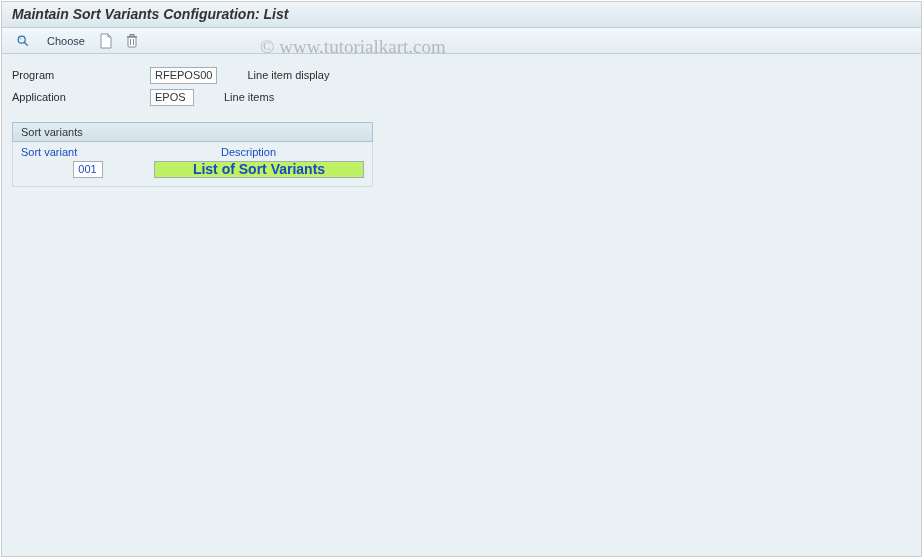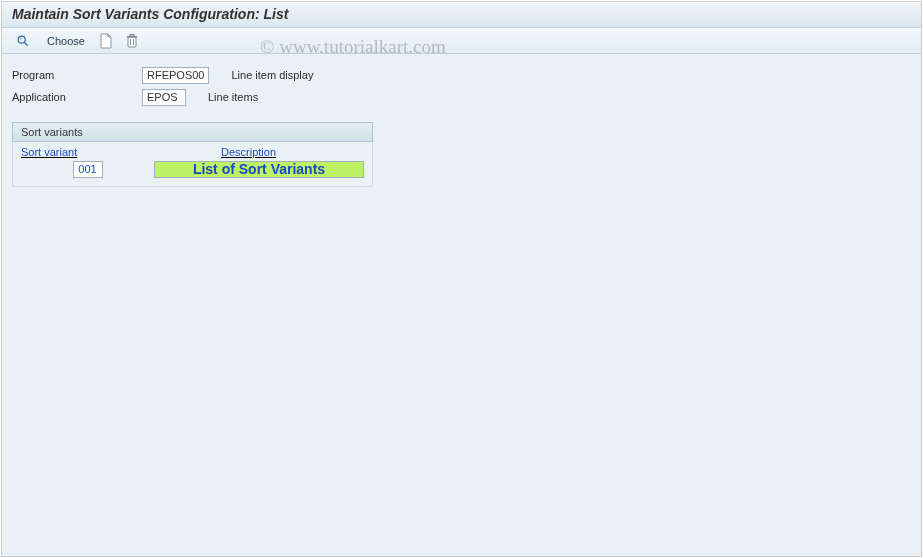--- a/index.html
+++ b/index.html
@@ -62,20 +62,21 @@
       height: calc(100% - 52px);
       padding: 10px;
     }
     .header-fields {
       margin-bottom: 14px;
     }
     .hf-row {
       display: flex;
       align-items: center;
       height: 22px;
+      gap: 8px;
     }
     .hf-label {
       width: 130px;
       color: #2b2b2b;
     }
     .hf-value-box {
       background: #fefefe;
       border: 1px solid #a0afbb;
       padding: 1px 4px;
       min-width: 44px;
@@ -104,21 +105,20 @@
     }
     .groupbox-body {
       border: 1px solid #d0dbe3;
       border-top: none;
       background: #e9f1f5;
       padding: 4px 8px 8px 8px;
     }
     .col-headers {
       display: flex;
       margin-bottom: 3px;
-      text-decoration: underline;
     }
     .col-headers .col1 { width: 200px; color: #1a49c4; }
     .col-headers .col2 { flex: 1; color: #1a49c4; }
     .data-row {
       display: flex;
       align-items: center;
       text-align: center;
     }
     .cell1 {
       width: 200px;

